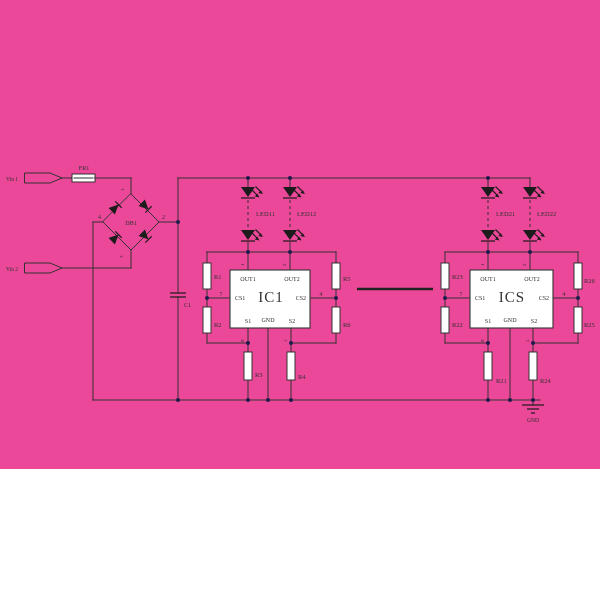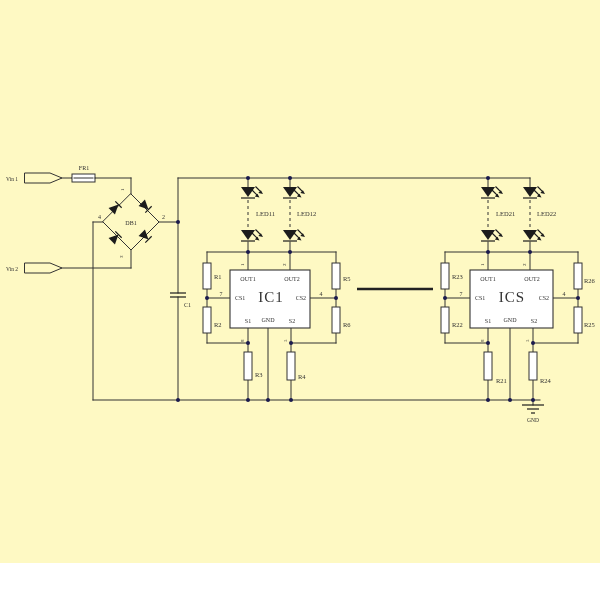--- a/index.html
+++ b/index.html
@@ -1,16 +1,16 @@
 <!DOCTYPE html>
 <html><head>
 <meta charset="utf-8">
 <style>
   html,body{margin:0;padding:0;background:#ffffff;}
-  .page{width:600px;height:563px;background:#fef9c3;position:relative;overflow:hidden;}
+  .page{width:600px;height:469px;background:#ec4899;position:relative;overflow:hidden;}
   svg{display:block;}
   .w{stroke:#333333;stroke-width:1;fill:none;stroke-linecap:square;}
   .wthick{stroke:#222222;stroke-width:2.6;fill:none;}
   .dash{stroke:#333333;stroke-width:1;fill:none;stroke-dasharray:3,3;}
   .box{fill:#ffffff;stroke:#333333;stroke-width:1.1;}
   .res{fill:#ffffff;stroke:#333333;stroke-width:1;}
   .dot{fill:#1b1b4d;stroke:none;}
   .blk{fill:#1c1c1c;stroke:none;}
   .sym{stroke:#1c1c1c;stroke-width:1.2;fill:none;}
   text{font-family:"Liberation Serif","DejaVu Serif",serif;fill:#333333;}

